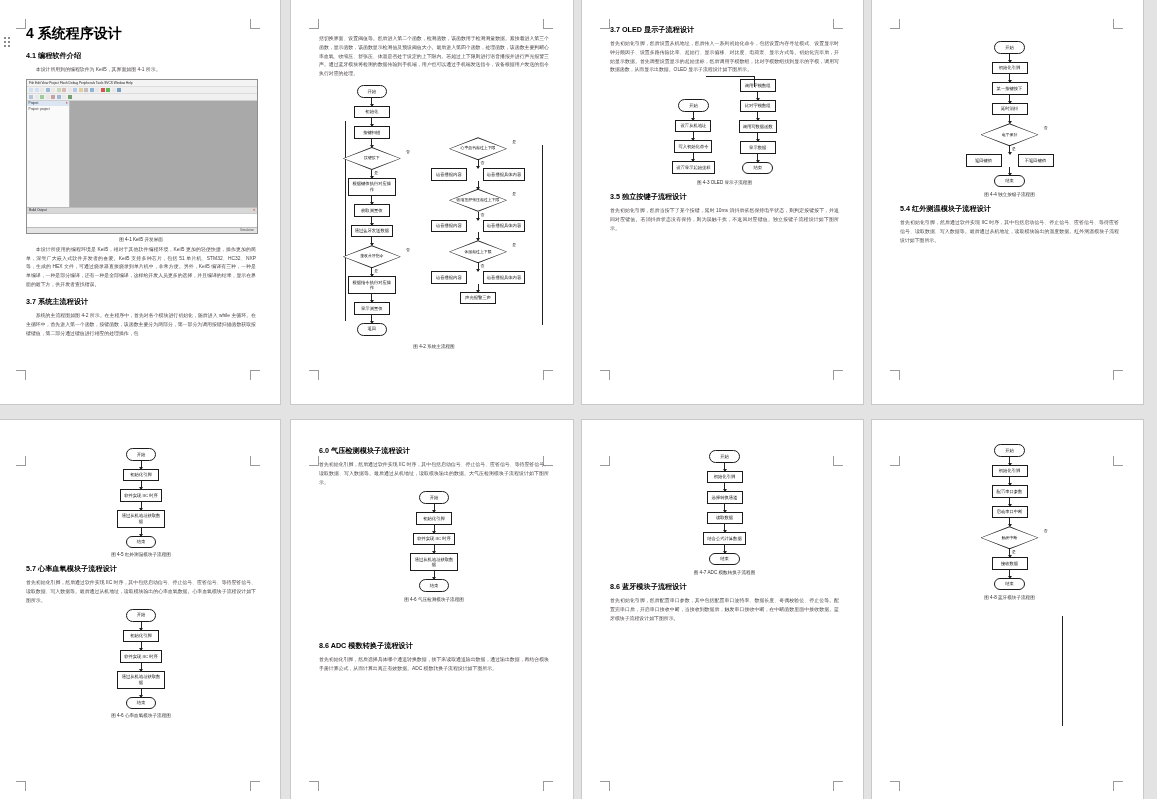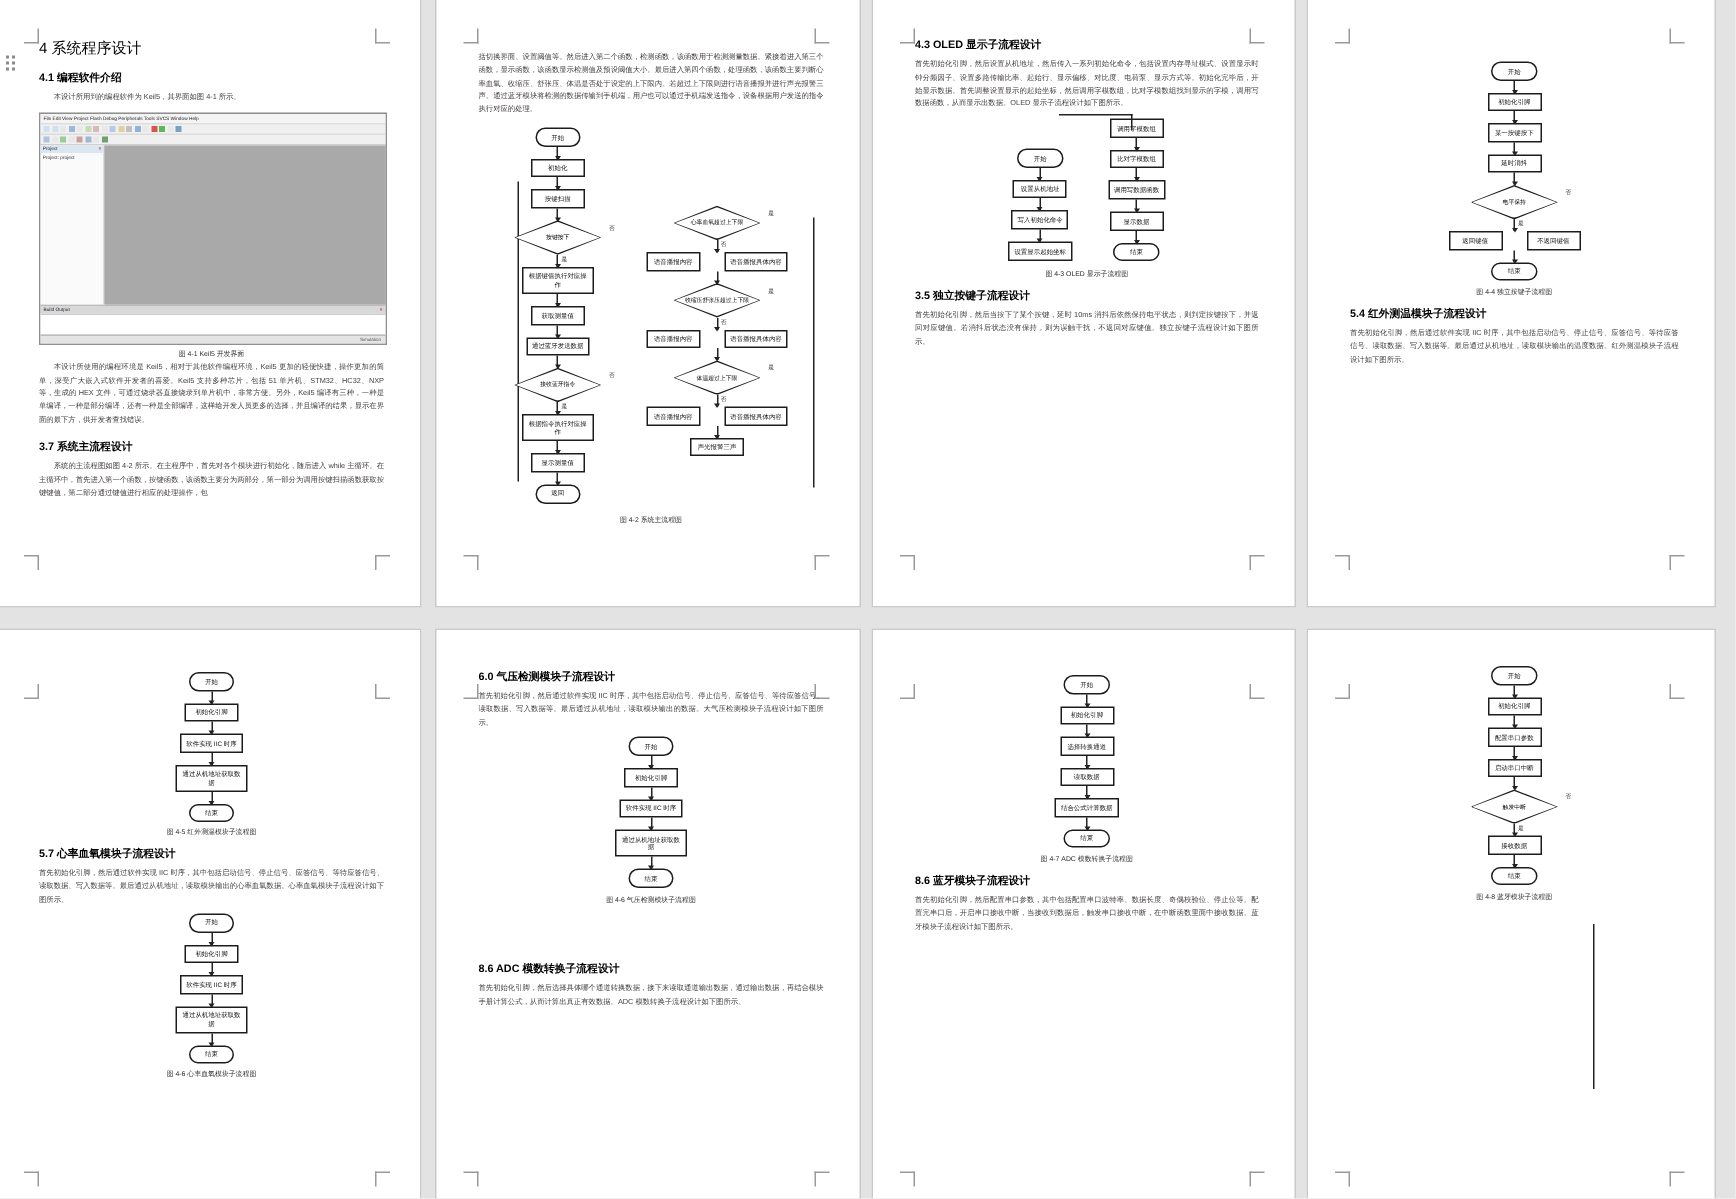--- a/index.html
+++ b/index.html
@@ -27,21 +27,21 @@
 
   
   .cmt,.cmb{position:absolute;left:18px;right:20px;height:9px;pointer-events:none;}
   .cmt{top:24px;} .cmb{bottom:24px;}
   .r2 .cmt{top:36px;} .r2 .cmb{bottom:12px;}
   .cmt::before{content:"";position:absolute;left:0;top:0;width:9px;height:9px;border-right:1px solid #9a9a9a;border-bottom:1px solid #9a9a9a;}
   .cmt::after{content:"";position:absolute;right:0;top:0;width:9px;height:9px;border-left:1px solid #9a9a9a;border-bottom:1px solid #9a9a9a;}
   .cmb::before{content:"";position:absolute;left:0;bottom:0;width:9px;height:9px;border-right:1px solid #9a9a9a;border-top:1px solid #9a9a9a;}
   .cmb::after{content:"";position:absolute;right:0;bottom:0;width:9px;height:9px;border-left:1px solid #9a9a9a;border-top:1px solid #9a9a9a;}
 
-  .h1{font-size:10px;font-weight:normal;color:#000;margin:0 0 8px 0;}
+  .h1{font-size:14px;font-weight:bold;color:#000;margin:0 0 8px 0;}
   .h2{font-size:7.2px;font-weight:bold;color:#000;margin:7px 0 5px 0;}
   .para{font-size:4.9px;line-height:1.8;text-align:justify;color:#443e3e;margin:0 0 4px 0;text-indent:2em;}
   .para.cont{text-indent:0;}
   .para.tight{margin-bottom:2px;}
   .cap{font-size:4.6px;color:#2c2c2c;text-align:center;margin:3px 0 4px 0;}
 
   
   .fc{display:flex;flex-direction:column;align-items:center;}
   .fcwrap{position:relative;display:flex;justify-content:center;align-items:flex-start;}
   .n{box-sizing:border-box;font-size:4.3px;line-height:1.3;text-align:center;color:#111;background:#fff;}
@@ -240,21 +240,21 @@
           </div>
       </div>
       <div class="cap" style="margin-top:8px;">图 4-2 系统主流程图</div>
     </div>
   </div>
 
   <div class="page p3">
     <div class="cmt"></div>
     <div class="cmb"></div>
     <div class="pc">
-      <div class="h2" style="margin-top:0;">4.3 OLED 显示子流程设计</div>
+      <div class="h2" style="margin-top:0;">3.7 OLED 显示子流程设计</div>
       <div class="para cont tight">首先初始化引脚，然后设置从机地址，然后传入一系列初始化命令，包括设置内存寻址模式、设置显示时钟分频因子、设置多路传输比率、起始行、显示偏移、对比度、电荷泵、显示方式等。初始化完毕后，开始显示数据。首先调整设置显示的起始坐标，然后调用字模数组，比对字模数组找到显示的字模，调用写数据函数，从而显示出数据。OLED 显示子流程设计如下图所示。</div>
       <div class="fcwrap" style="gap:24px;margin-top:4px;">
         <div class="elbow" style="left:96px;top:-3px;width:48px;height:10px;border-right:1px solid #222;"></div>
         <div class="fc" style="margin-top:20px;">
             <div class="n t">开始</div>
             <div class="ar"></div>
             <div class="n b">设置从机地址</div>
             <div class="ar"></div>
             <div class="n b">写入初始化命令</div>
             <div class="ar"></div>

